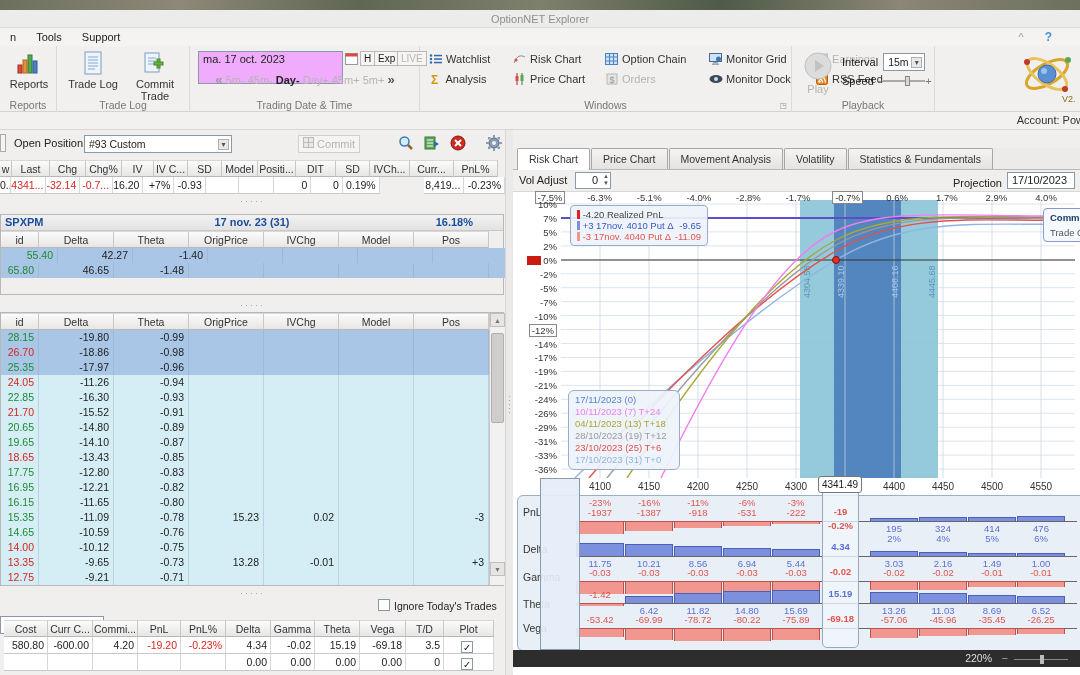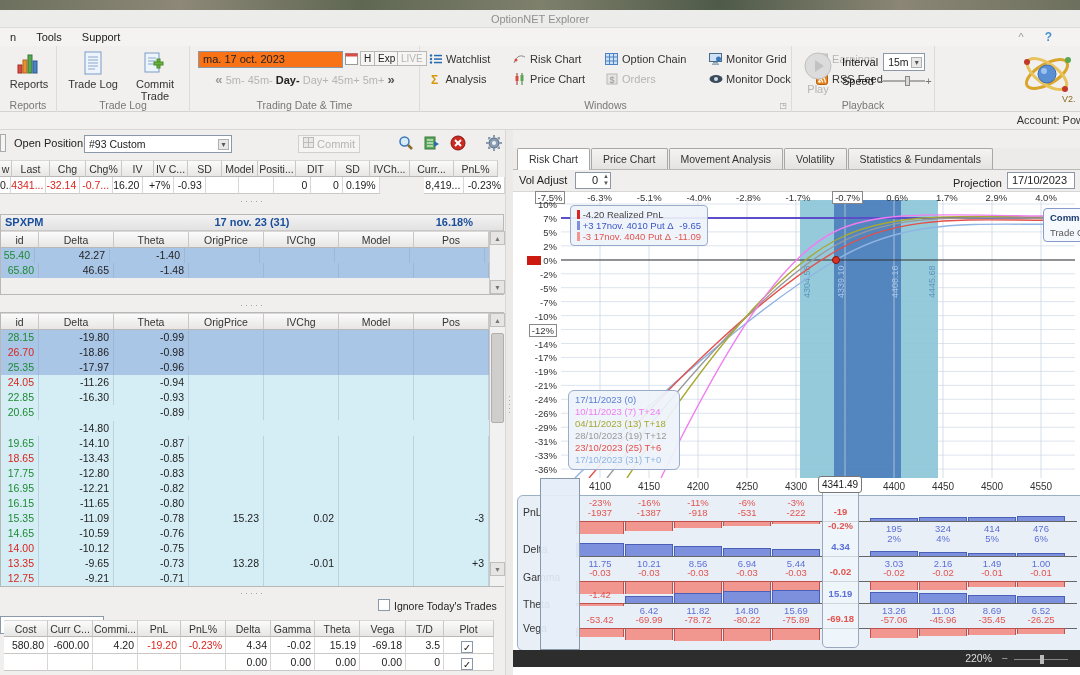--- a/index.html
+++ b/index.html
@@ -100,21 +100,21 @@
             <line x1="6" y1="11" x2="14" y2="11" stroke="#8aa8cc"></line>
             <line x1="6" y1="14" x2="14" y2="14" stroke="#8aa8cc"></line>
             <rect x="15" y="9" width="3" height="9" fill="#6ab43e" stroke="#4a8a2a"></rect>
             <rect x="12" y="12" width="9" height="3" fill="#6ab43e" stroke="#4a8a2a"></rect>
           </svg></span><br>
       <span>Commit Trade</span>
     </div>
     <div class="rcaption">Trade Log</div>
   </div>
   <div class="rgroup" style="left:190px;width:230px">
-    <div class="abs" style="left:8px;top:5px;width:145px;height:17px;background:#f97316;border:1px solid #8a98a8;line-height:15px;padding-left:4px"><span>ma. 17 oct. 2023</span></div>
+    <div class="abs" style="left:8px;top:5px;width:145px;height:33px;background:#f0abfc;border:1px solid #8a98a8;line-height:15px;padding-left:4px"><span>ma. 17 oct. 2023</span></div>
     <span class="abs" style="left:155px;top:6px" id="ic-cal"><svg width="13" height="13">
           <rect x="0.5" y="1.5" width="12" height="11" fill="#fff" stroke="#999"></rect>
           <rect x="0.5" y="1.5" width="12" height="3" fill="#d94c43"></rect>
         </svg></span>
     <span class="abs small-btn" style="left:170px;top:5px">H</span>
     <span class="abs small-btn" style="left:184px;top:5px">Exp</span>
     <span class="abs small-btn dim" style="left:207px;top:5px">LIVE</span>
     <div class="abs" style="left:4px;top:26px;width:222px;text-align:center">
       <span style="color:#9a9a9a;font-size:13px;font-weight:bold">«</span>
       <span id="nav-steps"><span class="dim"> 5m- </span><span class="dim"> 45m- </span><span style="color: rgb(34, 34, 34); font-weight: bold;"> Day- </span><span class="dim"> Day+ </span><span class="dim"> 45m+ </span><span class="dim"> 5m+ </span></span>
@@ -302,21 +302,21 @@
               <div class="hcell" style="width: 75px;">Delta</div>
               <div class="hcell" style="width: 75px;">Theta</div>
               <div class="hcell" style="width: 75px;">OrigPrice</div>
               <div class="hcell" style="width: 75px;">IVChg</div>
               <div class="hcell" style="width: 75px;">Model</div>
               <div class="hcell" style="width: 75px;">Pos</div>
             </div>
           </div>
           <div id="calls-rows">
             <div class="chain-row sel">
-              <div class="chain-cell green" style="width: 34px;">55.40</div>
+              <div class="chain-cell green" style="width: 57px;">55.40</div>
               <div class="chain-cell" style="width: 75px;">42.27</div>
               <div class="chain-cell" style="width: 75px;">-1.40</div>
               <div class="chain-cell" style="width: 75px;"></div>
               <div class="chain-cell" style="width: 75px;"></div>
               <div class="chain-cell" style="width: 75px;"></div>
               <div class="chain-cell" style="width: 75px;"></div>
             </div>
             <div class="chain-row sel">
               <div class="chain-cell green" style="width: 38px;">65.80</div>
               <div class="chain-cell" style="width: 75px;">46.65</div>
@@ -391,22 +391,31 @@
             <div class="chain-row nosel">
               <div class="chain-cell green" style="width: 38px;">22.85</div>
               <div class="chain-cell" style="width: 75px;">-16.30</div>
               <div class="chain-cell" style="width: 75px;">-0.93</div>
               <div class="chain-cell" style="width: 75px;"></div>
               <div class="chain-cell" style="width: 75px;"></div>
               <div class="chain-cell" style="width: 75px;"></div>
               <div class="chain-cell" style="width: 75px;"></div>
             </div>
             <div class="chain-row nosel">
+              <div class="chain-cell red" style="width: 38px;">21.70</div>
+              <div class="chain-cell" style="width: 75px;">-15.52</div>
+              <div class="chain-cell" style="width: 75px;">-0.91</div>
+              <div class="chain-cell" style="width: 75px;"></div>
+              <div class="chain-cell" style="width: 75px;"></div>
+              <div class="chain-cell" style="width: 75px;"></div>
+              <div class="chain-cell" style="width: 75px;"></div>
+            </div>
+            <div class="chain-row nosel">
               <div class="chain-cell green" style="width: 38px;">20.65</div>
-              <div class="chain-cell" style="width: 75px; margin-top: 16px;">-14.80</div>
+              <div class="chain-cell" style="width: 75px;">-14.80</div>
               <div class="chain-cell" style="width: 75px;">-0.89</div>
               <div class="chain-cell" style="width: 75px;"></div>
               <div class="chain-cell" style="width: 75px;"></div>
               <div class="chain-cell" style="width: 75px;"></div>
               <div class="chain-cell" style="width: 75px;"></div>
             </div>
             <div class="chain-row nosel">
               <div class="chain-cell green" style="width: 38px;">19.65</div>
               <div class="chain-cell" style="width: 75px;">-14.10</div>
               <div class="chain-cell" style="width: 75px;">-0.87</div>

